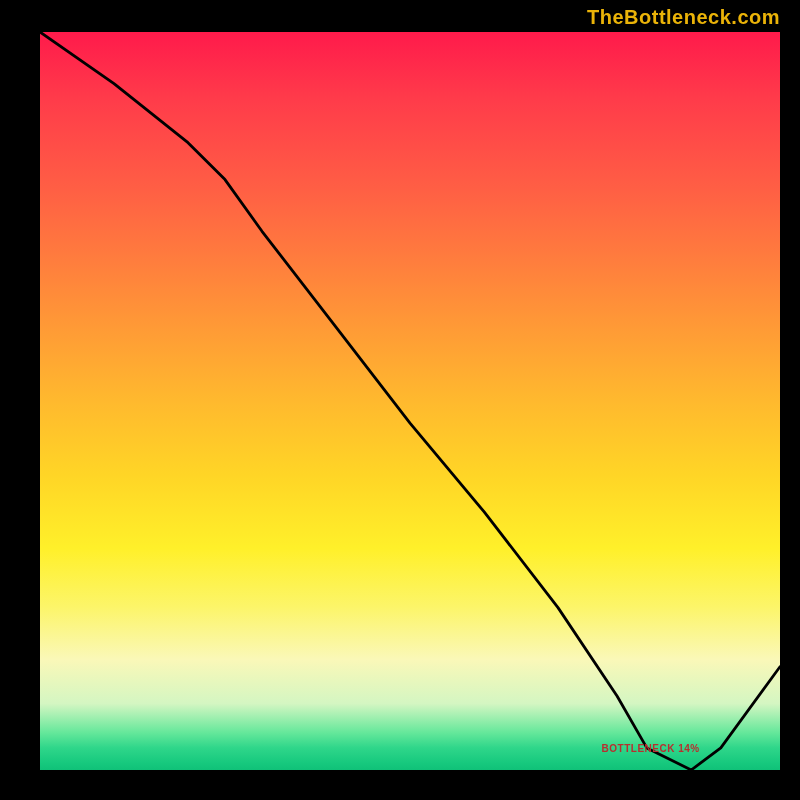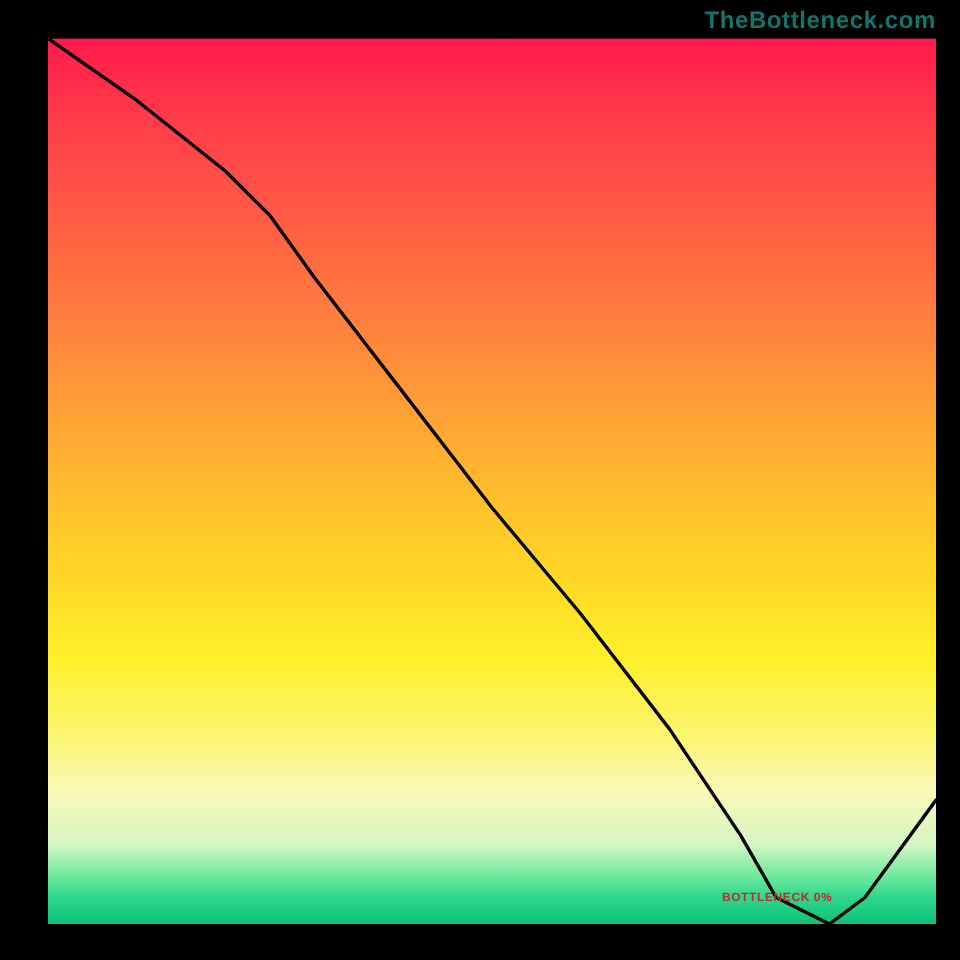--- a/index.html
+++ b/index.html
@@ -14,21 +14,21 @@
   .frame {
     position: relative;
     width: 800px;
     height: 800px;
     background: #000;
   }
   .watermark {
     position: absolute;
     top: 6px;
     right: 20px;
-    color: #0f766e;
+    color: #eab308;
     font-size: 20px;
     font-weight: 600;
     letter-spacing: 0.5px;
     margin-left: 28px;
   }
   .plot {
     position: absolute;
     left: 40px;
     top: 32px;
     width: 740px;
@@ -79,16 +79,16 @@
 
   <div class="watermark">TheBottleneck.com</div>
 
   <div class="plot">
     <div class="grad"></div>
 
     <svg class="curve" viewBox="0 0 740 738" preserveAspectRatio="none">
       <path id="curve-path" fill="none" stroke="#000" stroke-width="2.8" stroke-linejoin="round" stroke-linecap="round" d="M0.0 0.0 L74.0 51.7 L148.0 110.7 L185.0 147.6 L222.0 199.3 L296.0 295.2 L370.0 391.1 L444.0 479.7 L518.0 575.6 L577.2 664.2 L606.8 715.9 L651.2 738.0 L680.8 715.9 L740.0 634.7 "></path>
     </svg>
 
-    <div id="inner-label" class="inner-label" style="left: 561.6px; top: 711.24px;">BOTTLENECK 0%</div>
+    <div id="inner-label" class="inner-label" style="left: 561.6px; top: 711.24px;">BOTTLENECK 14%</div>
   </div>
 
 </div>
 
 </body></html>

